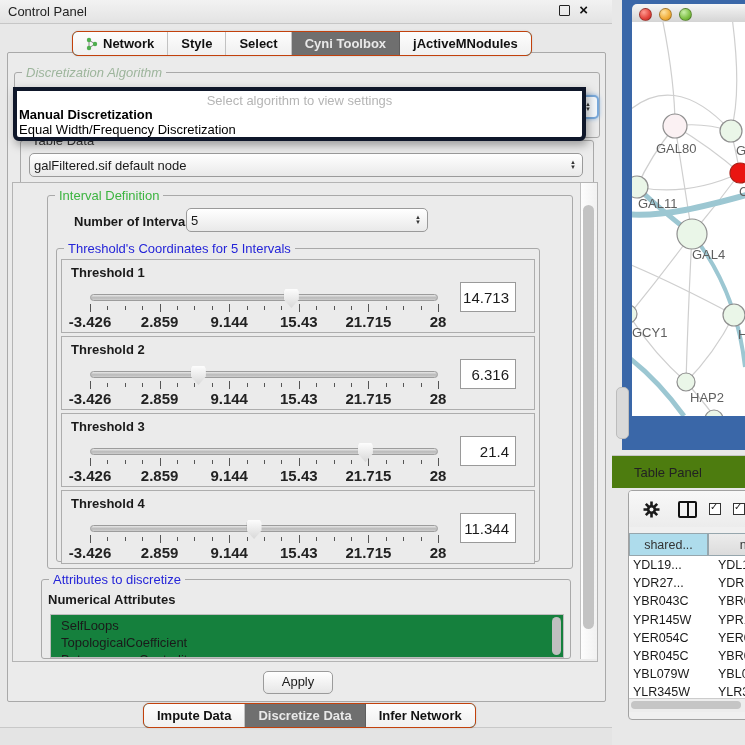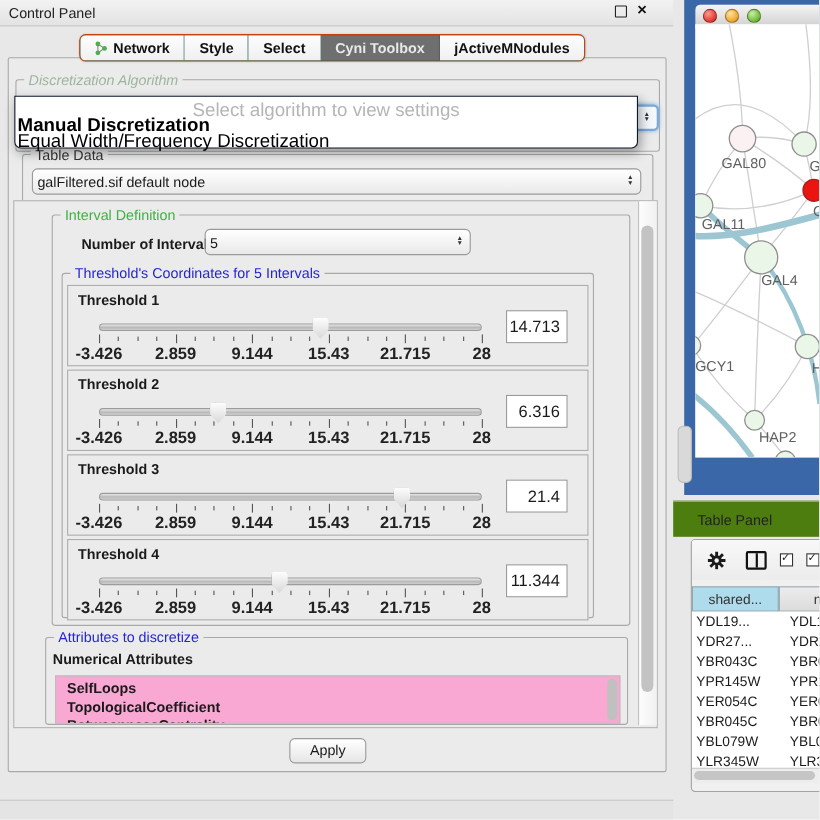--- a/index.html
+++ b/index.html
@@ -24,21 +24,21 @@
   .legend{position:absolute;top:-8px;left:7px;background:#ebebeb;padding:0 4px;font-size:13px;white-space:nowrap;}
   .legend.green{color:#3cb440;}
   .legend.dimgreen{color:#9db59c;font-style:italic;}
   .legend.blue{color:#2525d8;}
   .legend.dark{color:#333;font-weight:400;}
   
   .combo{position:absolute;background:linear-gradient(#ffffff,#e9e9e9);border:1px solid #9a9a9a;border-radius:5px;font-size:13px;display:flex;align-items:center;padding-left:4px;box-shadow:inset 0 1px 0 #fff;}
   .stepper{position:absolute;right:6px;top:50%;transform:translateY(-50%);display:flex;flex-direction:column;align-items:center;font-size:6px;line-height:5px;color:#333;}
   .combo.focusring{border:2px solid #7aa9da;box-shadow:0 0 4px #86b2e0;background:#f4f8fc;}
   
-  .popup{position:absolute;left:13px;top:87px;width:565px;height:46px;background:#fff;border:1px solid #0f172a;border-radius:0 0 6px 6px;box-shadow:2px 4px 10px rgba(0,0,0,.35);z-index:40;font-size:17px;}
+  .popup{position:absolute;left:13px;top:87px;width:565px;height:46px;background:#fff;border:4px solid #0f172a;border-radius:0 0 6px 6px;box-shadow:2px 4px 10px rgba(0,0,0,.35);z-index:40;font-size:13px;}
   .popup .ph{position:absolute;left:0;right:0;top:2px;text-align:center;color:#b5b5b5;}
   .popup .it1{position:absolute;left:2px;top:16px;font-weight:700;color:#000;}
   .popup .it2{position:absolute;left:2px;top:31px;color:#000;}
   
   .scrollpane{position:absolute;left:12px;top:182px;width:584px;height:478px;border:1px solid #b4b4b4;background:#ebebeb;}
   .vsb{position:absolute;right:0;top:0;width:16px;height:476px;background:linear-gradient(90deg,#fdfdfd,#f1f1f1);border-left:1px solid #c0c0c0;}
   .vsb .vthumb{position:absolute;left:2px;top:22px;width:11px;height:424px;background:#c3c3c3;border-radius:6px;}
   
   .th-panel{position:relative;height:72px;border:1px solid #adadad;margin:0 4px;background:#ebebeb;}
   .th-panel + .th-panel{margin-top:3px;}
@@ -46,21 +46,21 @@
   .trackwrap{position:absolute;left:28px;top:26px;width:348px;height:44px;}
   .track{position:absolute;left:0;top:8px;width:100%;height:7px;border-radius:4px;background:linear-gradient(#e8e8e8,#b9b9b9 55%,#cfcfcf);border:1px solid #9c9c9c;box-sizing:border-box;}
   .thumb{position:absolute;top:3px;width:15px;height:19px;background:linear-gradient(#fdfdfd,#d8d8d8);clip-path:polygon(10% 0,90% 0,100% 14%,100% 55%,50% 100%,0 55%,0 14%);filter:drop-shadow(0 0 1px #787878);}
   .tickrow{position:absolute;left:0;top:17px;width:100%;height:10px;}
   .tick{position:absolute;top:3px;width:1px;height:4px;background:#555;}
   .tick.major{top:1px;height:8px;}
   .lblrow{position:absolute;left:0;top:27px;width:100%;height:13px;}
   .ticklabel{position:absolute;transform:translateX(-50%);font-size:15px;font-weight:700;color:#222;white-space:nowrap;}
   .th-value{position:absolute;left:398px;top:22px;width:56px;height:30px;background:#fff;border:1px solid #9a9a9a;font-size:15px;line-height:30px;text-align:right;padding-right:6px;box-sizing:border-box;}
   
-  .listbox{position:absolute;left:8px;top:34px;width:512px;height:42px;background:#f9a8d4;border:1px solid #bdbdbd;overflow:hidden;font-weight:bold;}
+  .listbox{position:absolute;left:8px;top:34px;width:512px;height:42px;background:#15803d;border:1px solid #bdbdbd;overflow:hidden;}
   .listbox .items{padding:2px 0 0 10px;font-size:13px;line-height:17px;}
   .listsb{position:absolute;right:2px;top:2px;width:9px;height:38px;background:#c0c0c0;border-radius:5px;}
   .applybtn{position:absolute;left:263px;top:671px;width:68px;height:21px;background:linear-gradient(#ffffff,#e6e6e6);border:1px solid #9b9b9b;border-radius:5px;font-size:13px;text-align:center;line-height:20px;}
   
   .netframe{position:absolute;left:622px;top:0;width:123px;height:450px;background:#3a67a8;}
   .nettitle{position:absolute;left:10px;top:4px;width:113px;height:22px;background:linear-gradient(#f5f5f5,#cdcdcd);border-bottom:1px solid #9a9a9a;border-radius:5px 0 0 0;}
   .tl{position:absolute;top:4px;width:13px;height:13px;border-radius:50%;border:1px solid rgba(0,0,0,.3);box-sizing:border-box;}
   .tl.red{left:7px;background:radial-gradient(circle at 35% 30%,#ff9a90,#e3443c 60%,#b02a24);}
   .tl.yellow{left:27px;background:radial-gradient(circle at 35% 30%,#ffe2a0,#f1ae3a 60%,#c98a1e);}
   .tl.green{left:47px;background:radial-gradient(circle at 35% 30%,#c9efa8,#7dc043 60%,#569428);}
@@ -344,20 +344,31 @@
       </div>
     </div>
 
     <div class="vsb">
       <div class="vthumb"></div>
     </div>
   </div>
 
   <div class="applybtn">Apply</div>
 
+  <div class="tabrow bottom">
+    <div class="tab">
+        <span>Impute Data</span>
+      </div>
+    <div class="tab sel">
+        <span>Discretize Data</span>
+      </div>
+    <div class="tab">
+        <span>Infer Network</span>
+      </div>
+  </div>
 
   <div class="netframe">
     <div class="nettitle">
       <span class="tl red"></span>
       <span class="tl yellow"></span>
       <span class="tl green"></span>
     </div>
     <div class="netcanvas">
       <svg width="113" height="394" viewBox="0 0 113 394">
         <g stroke="#cfcfcf" stroke-width="1.2" fill="none">

